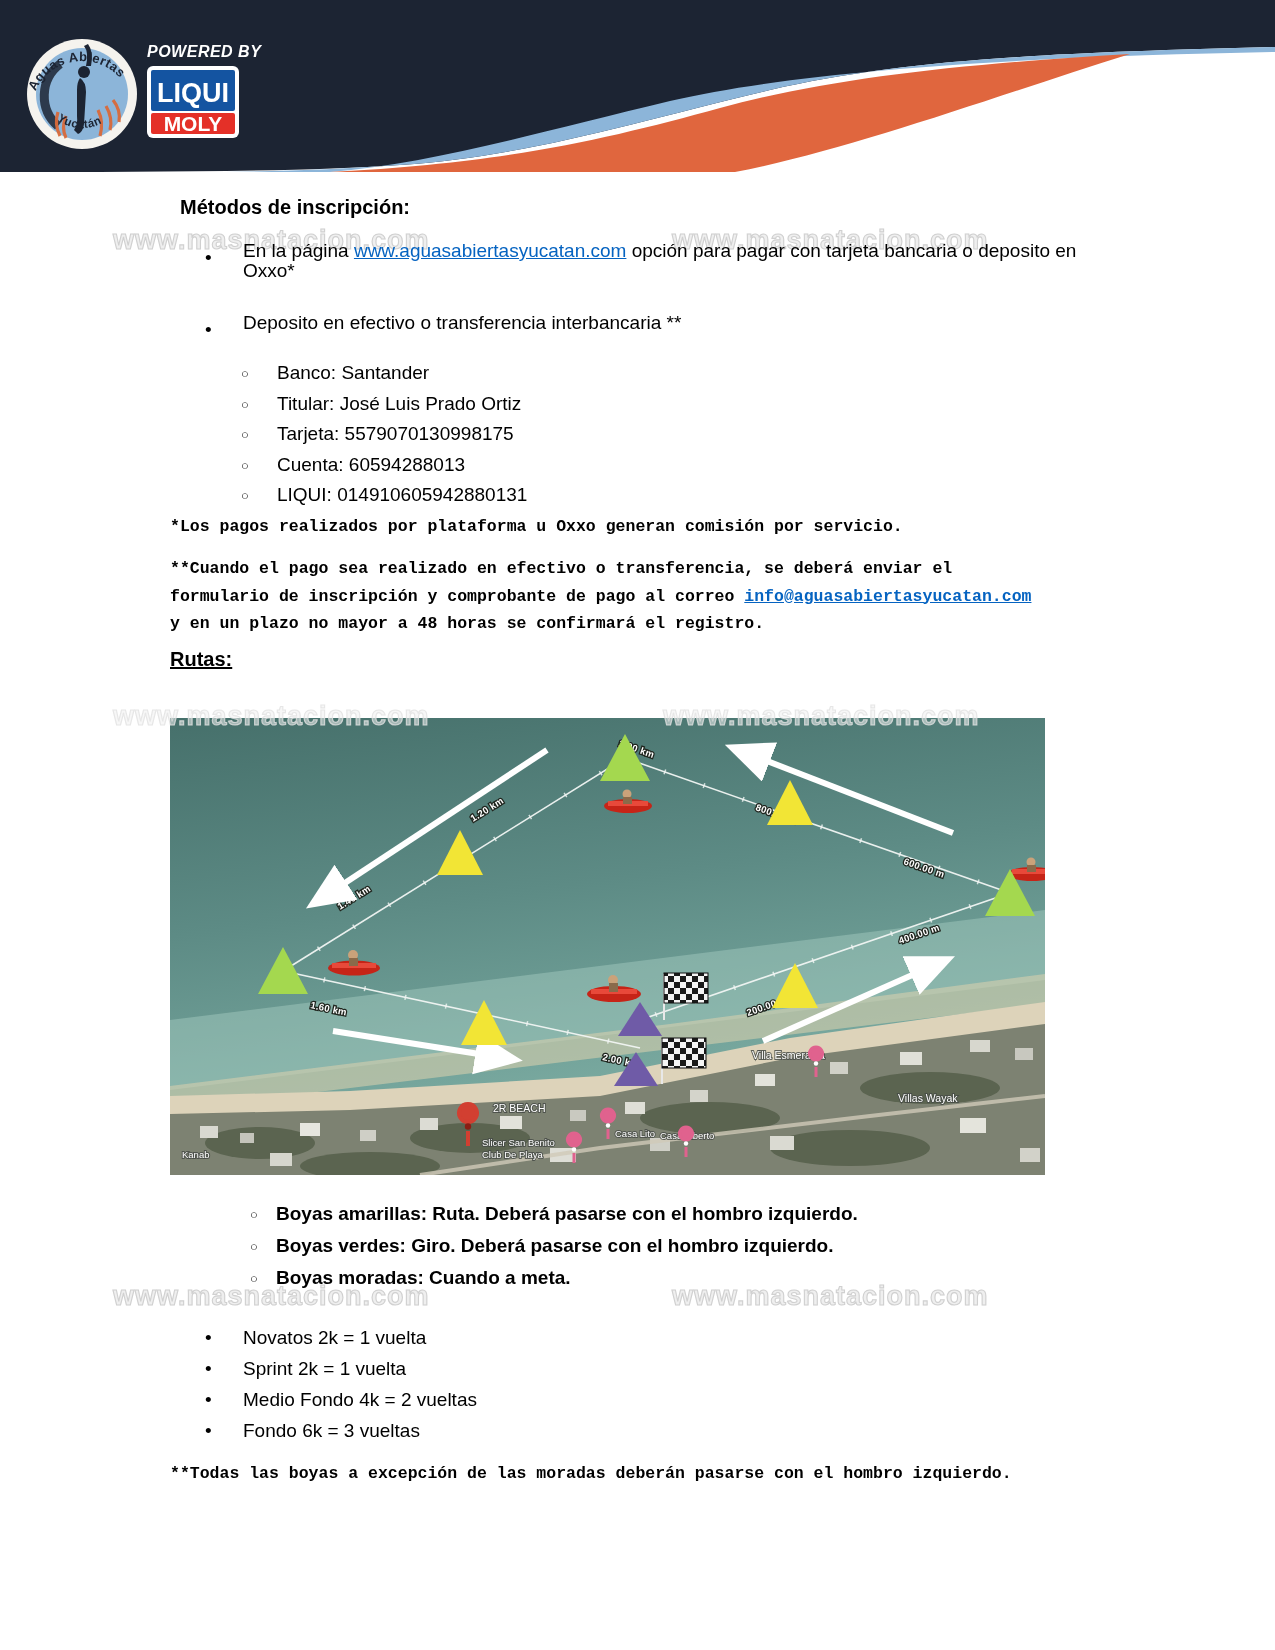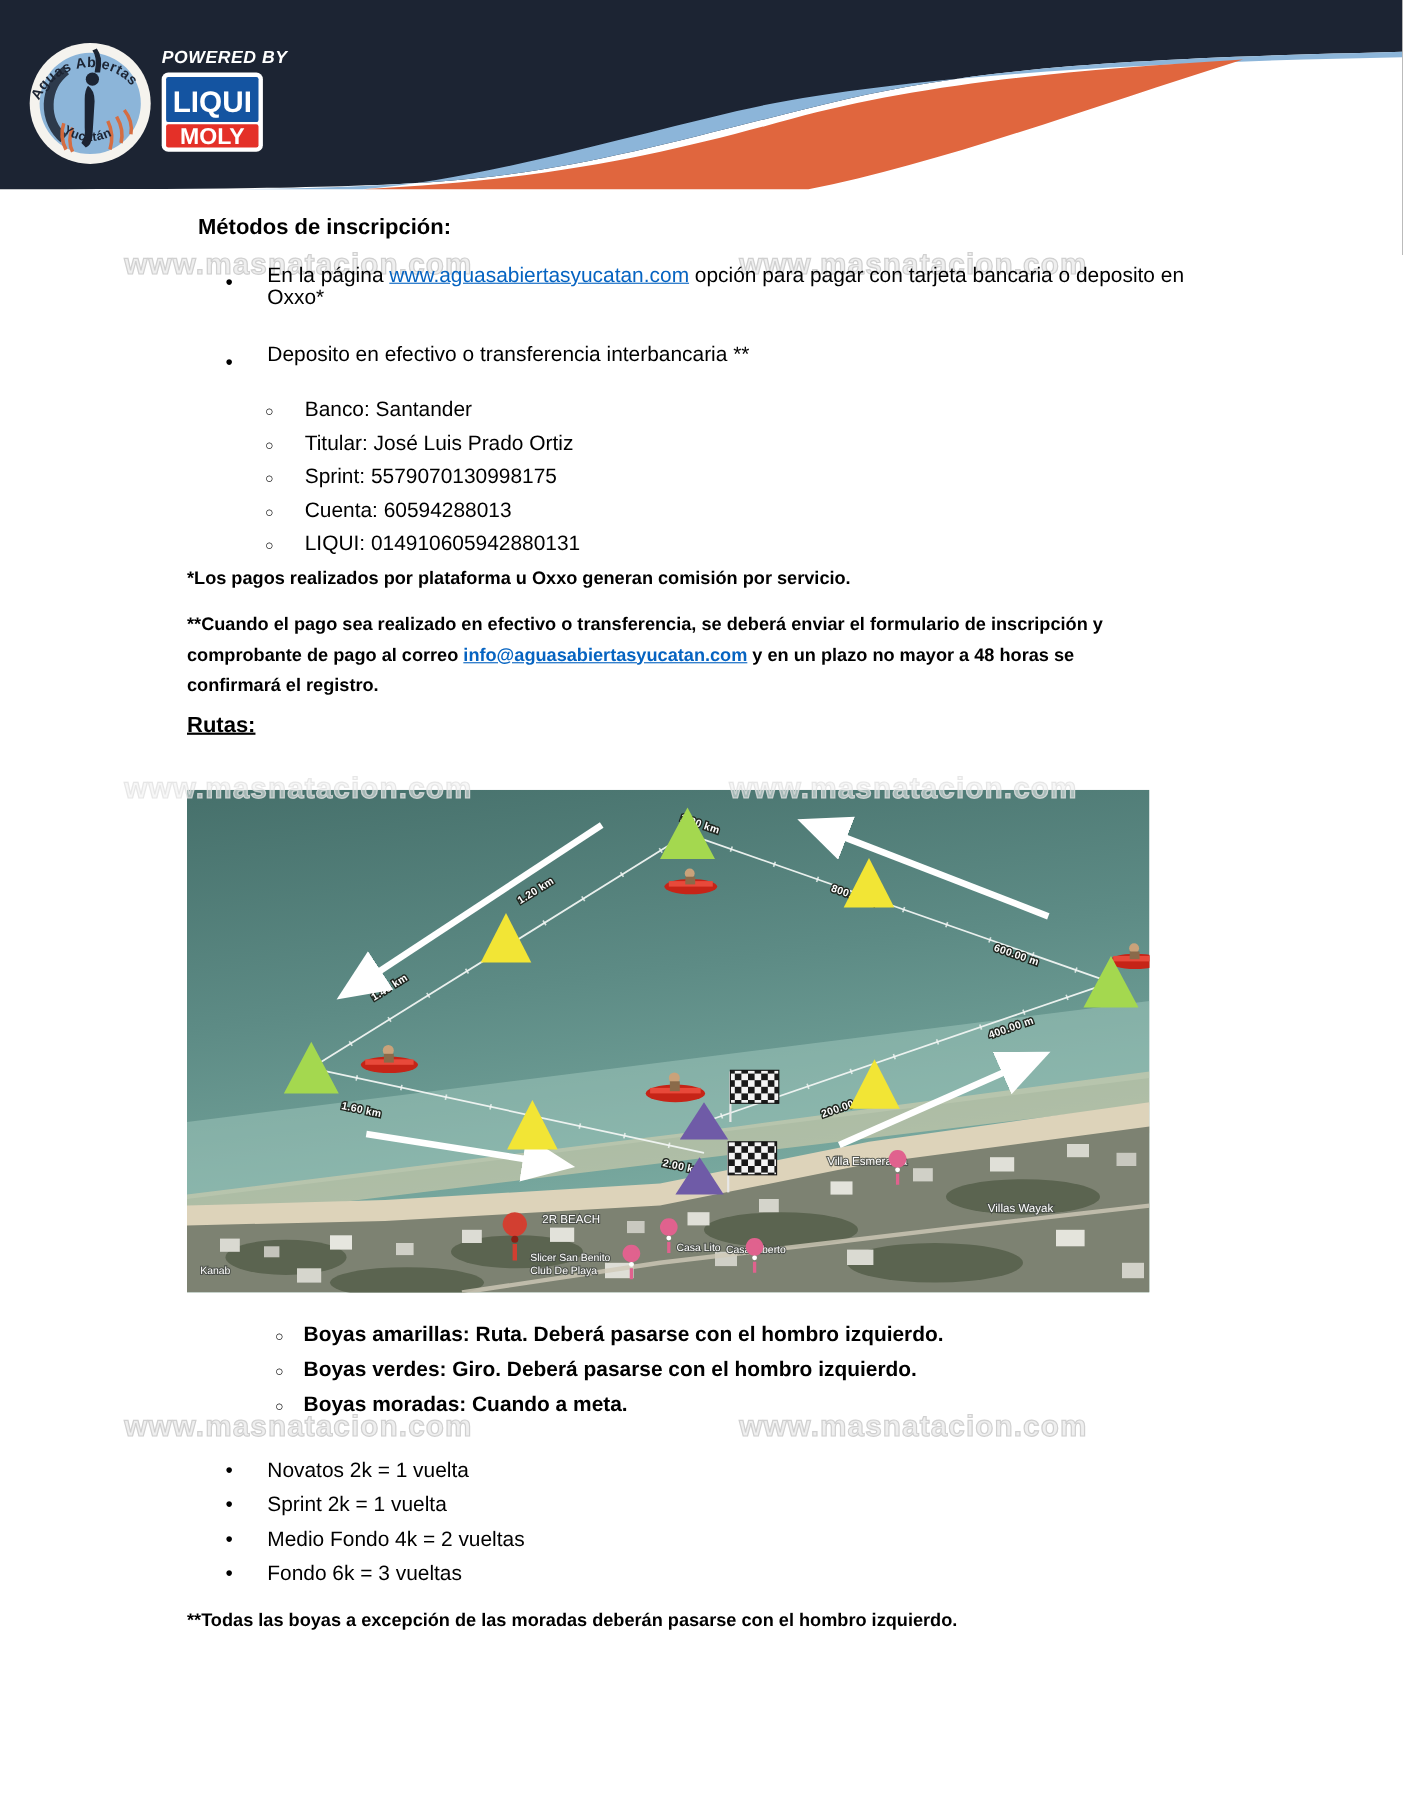--- a/index.html
+++ b/index.html
@@ -13,21 +13,21 @@
       -webkit-text-stroke:1.1px #d0d0d0;text-stroke:1.1px #d0d0d0;white-space:nowrap;pointer-events:none;}
   .wm.on-map{z-index:2;color:rgba(240,240,240,.55);-webkit-text-stroke:1.1px rgba(225,225,225,.8);}
   
   .tb{z-index:4;}
   .h-sec{font-size:20px;font-weight:700;}
   .body-t{font-size:19px;line-height:20px;}
   .bullet-row{display:flex;align-items:flex-start;}
   .bullet-dot{width:38px;font-size:19px;line-height:34px;flex:none;}
   .sub-row{display:flex;align-items:flex-start;font-size:19px;line-height:29.5px;}
   .sub-dot{width:36px;font-size:13px;line-height:29.5px;flex:none;padding-top:1px;}
-  .note{font-size:16.5px;font-weight:700;line-height:27.5px;}
+  .note{font-size:16.5px;font-weight:700;line-height:27.5px;font-family:Liberation Mono, monospace;}
   a.lnk{color:#0563c1;text-decoration:underline;cursor:pointer;}
   .boya-row{display:flex;align-items:flex-start;font-weight:700;font-size:19px;line-height:31px;}
   .boya-dot{width:26px;font-size:13px;line-height:31px;font-weight:400;flex:none;padding-top:1px;}
   .dist-row{display:flex;align-items:flex-start;font-size:19px;line-height:31px;}
   
   .map{left:170px;top:718px;width:875px;height:457px;z-index:0;}
   .map svg{display:block;}
   .dlbl{font-size:9.5px;font-weight:700;fill:#ffffff;stroke:#20261f;stroke-width:2.6px;
         paint-order:stroke;letter-spacing:.3px;}
   .plbl{font-size:10.5px;fill:#ffffff;stroke:rgba(70,75,70,.85);stroke-width:2px;paint-order:stroke;}
@@ -114,21 +114,21 @@
     <div class="sub-row">
         <span class="sub-dot">○</span>
         <span>Banco: Santander</span>
       </div>
     <div class="sub-row">
         <span class="sub-dot">○</span>
         <span>Titular: José Luis Prado Ortiz</span>
       </div>
     <div class="sub-row">
         <span class="sub-dot">○</span>
-        <span>Sprint: 5579070130998175</span>
+        <span>Tarjeta: 5579070130998175</span>
       </div>
     <div class="sub-row">
         <span class="sub-dot">○</span>
         <span>Cuenta: 60594288013</span>
       </div>
     <div class="sub-row">
         <span class="sub-dot">○</span>
         <span>LIQUI: 014910605942880131</span>
       </div>
   </div>

